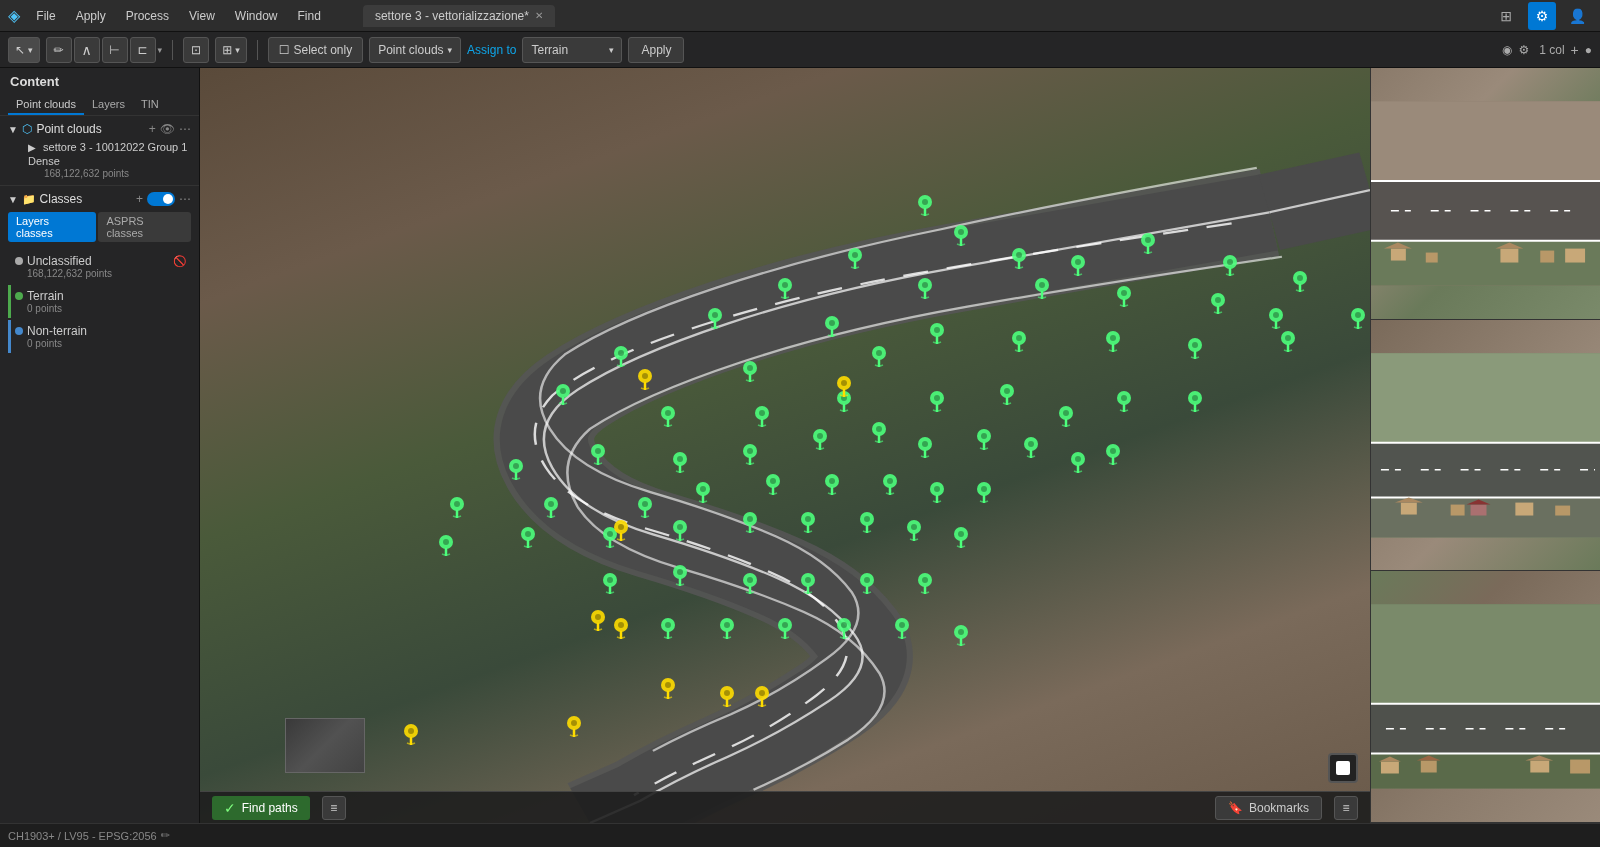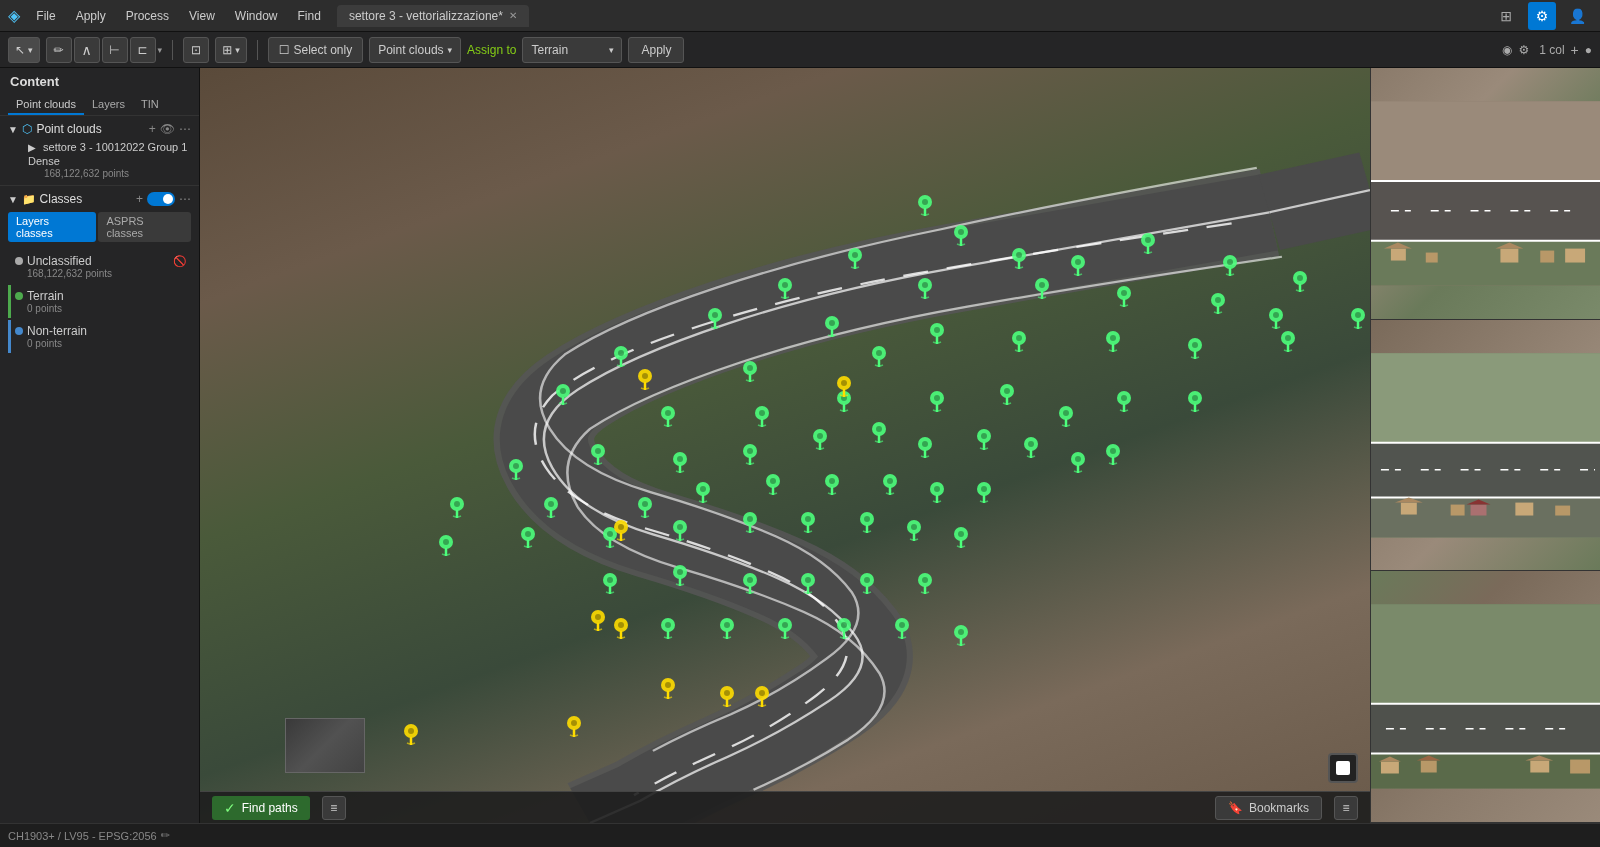--- a/index.html
+++ b/index.html
@@ -5,21 +5,21 @@
     * { margin: 0; padding: 0; box-sizing: border-box; }
     body { width: 1600px; height: 847px; background: #1e1e1e; font-family: 'Segoe UI', Arial, sans-serif; font-size: 12px; color: #ccc; overflow: hidden; }
 
     
     #titlebar {
       height: 32px; background: #2d2d2d; display: flex; align-items: center; padding: 0 8px;
       border-bottom: 1px solid #111;
     }
     #titlebar .menus { display: flex; gap: 4px; }
     #titlebar .menus span { padding: 2px 8px; cursor: pointer; color: #ccc; font-size: 12px; }
-    #titlebar .tab-area { display: flex; align-items: center; margin-left: 8px; text-align: center; }
+    #titlebar .tab-area { display: flex; align-items: center; margin-left: 34px; text-align: center; }
     #titlebar .tab {
       background: #3c3c3c; padding: 4px 12px; border-radius: 4px 4px 0 0;
       display: flex; align-items: center; gap: 6px; font-size: 12px; color: #ccc;
     }
     #titlebar .tab .close-x { cursor: pointer; color: #999; font-size: 10px; }
     #titlebar .right-icons { margin-left: auto; display: flex; gap: 8px; align-items: center; }
     #titlebar .right-icons .icon-btn { width: 28px; height: 28px; display: flex; align-items: center; justify-content: center; cursor: pointer; color: #aaa; font-size: 14px; }
     #titlebar .right-icons .icon-btn.active { background: #0078d4; border-radius: 3px; color: white; }
 
     
@@ -36,21 +36,21 @@
     .tool-btn.active, .tool-btn:hover { background: #4a4a4a; }
     .tool-divider { width: 1px; height: 20px; background: #555; margin: 0 4px; }
     .select-only-btn {
       height: 26px; padding: 0 10px; background: #3a3a3a; border: 1px solid #555;
       color: #ccc; cursor: pointer; display: flex; align-items: center; gap: 4px; border-radius: 3px; font-size: 12px;
     }
     .dropdown-btn {
       height: 26px; padding: 0 8px; background: #3a3a3a; border: 1px solid #555;
       color: #ccc; cursor: pointer; display: flex; align-items: center; gap: 4px; border-radius: 3px; font-size: 12px; min-width: 80px;
     }
-    .assign-label { color: #84cc16; font-size: 12px; }
+    .assign-label { color: #0ea5e9; font-size: 12px; }
     .apply-btn {
       height: 26px; padding: 0 12px; background: #3a3a3a; border: 1px solid #555;
       color: #ccc; cursor: pointer; border-radius: 3px; font-size: 12px;
     }
     .toolbar-right { margin-left: auto; display: flex; align-items: center; gap: 6px; color: #aaa; font-size: 12px; }
 
     
     #main { display: flex; height: calc(847px - 32px - 36px - 24px); }
 
     

